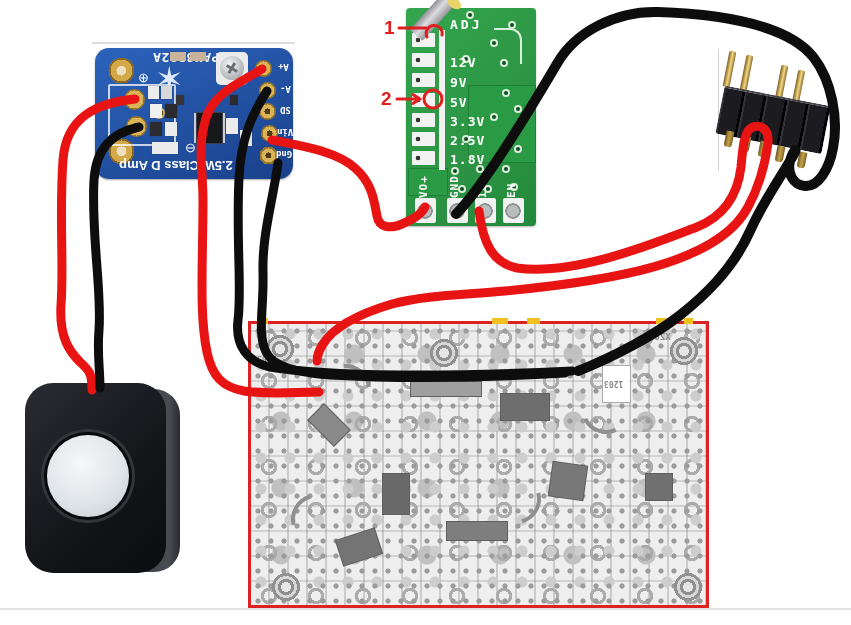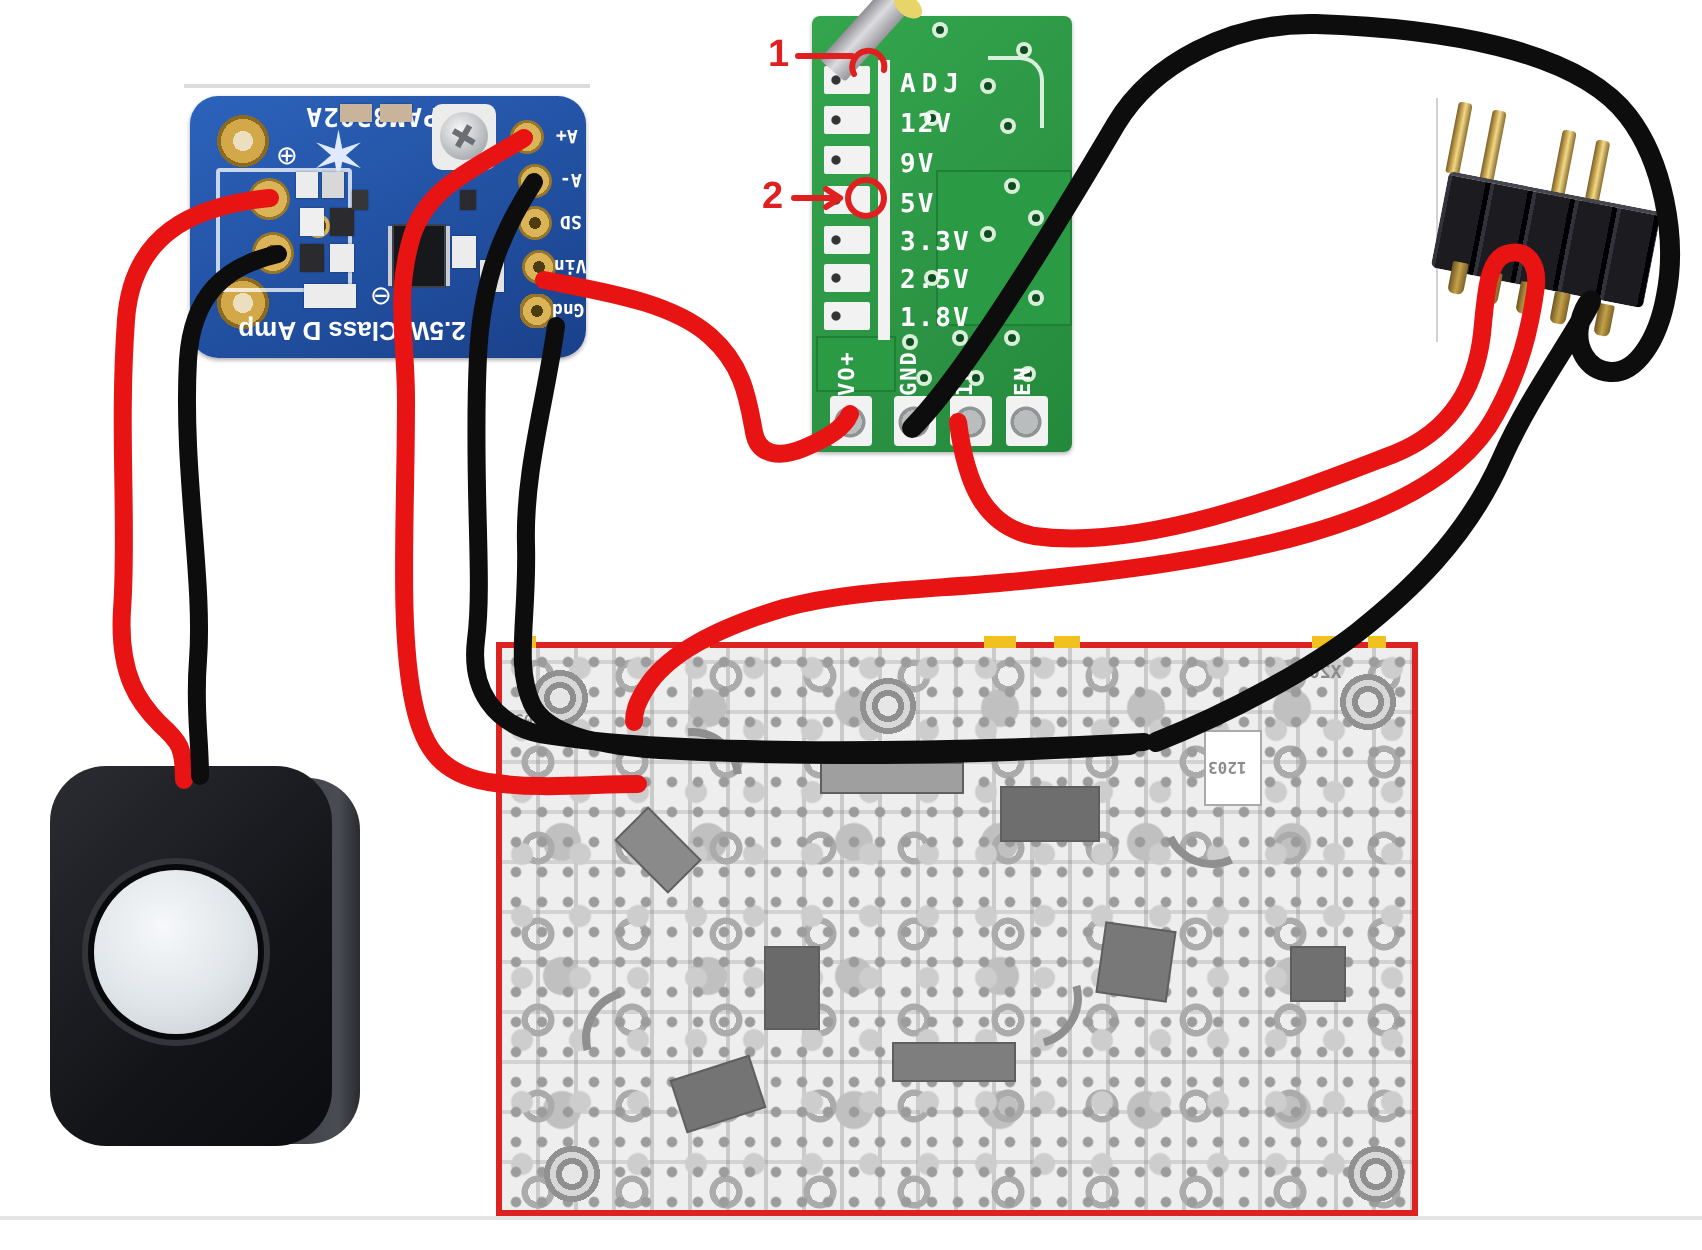--- a/index.html
+++ b/index.html
@@ -201,21 +201,21 @@
     <div class="hook"></div>
     <div class="reg-dot"></div>
     <div class="jstrip"></div>
     <div class="jp" style="top:25px;"></div>
     <div class="jp" style="top:45px;"></div>
     <div class="jp" style="top:65px;"></div>
     <div class="jp" style="top:85px;"></div>
     <div class="jp" style="top:105px;"></div>
     <div class="jp" style="top:124px;"></div>
     <div class="jp" style="top:143px;"></div>
-    <span class="jlabel" style="top:27px;letter-spacing:3px;">ADJ</span>
+    <span class="jlabel" style="top:9px;letter-spacing:3px;">ADJ</span>
     <span class="jlabel" style="top:47px;">12V</span>
     <span class="jlabel" style="top:67px;">9V</span>
     <span class="jlabel" style="top:87px;">5V</span>
     <span class="jlabel" style="top:106px;">3.3V</span>
     <span class="jlabel" style="top:125px;">2.5V</span>
     <span class="jlabel" style="top:144px;">1.8V</span>
     <div class="bpad" style="left:9px;"></div>
     <div class="bpad" style="left:41px;"></div>
     <div class="bpad" style="left:69px;"></div>
     <div class="bpad" style="left:97px;"></div>

